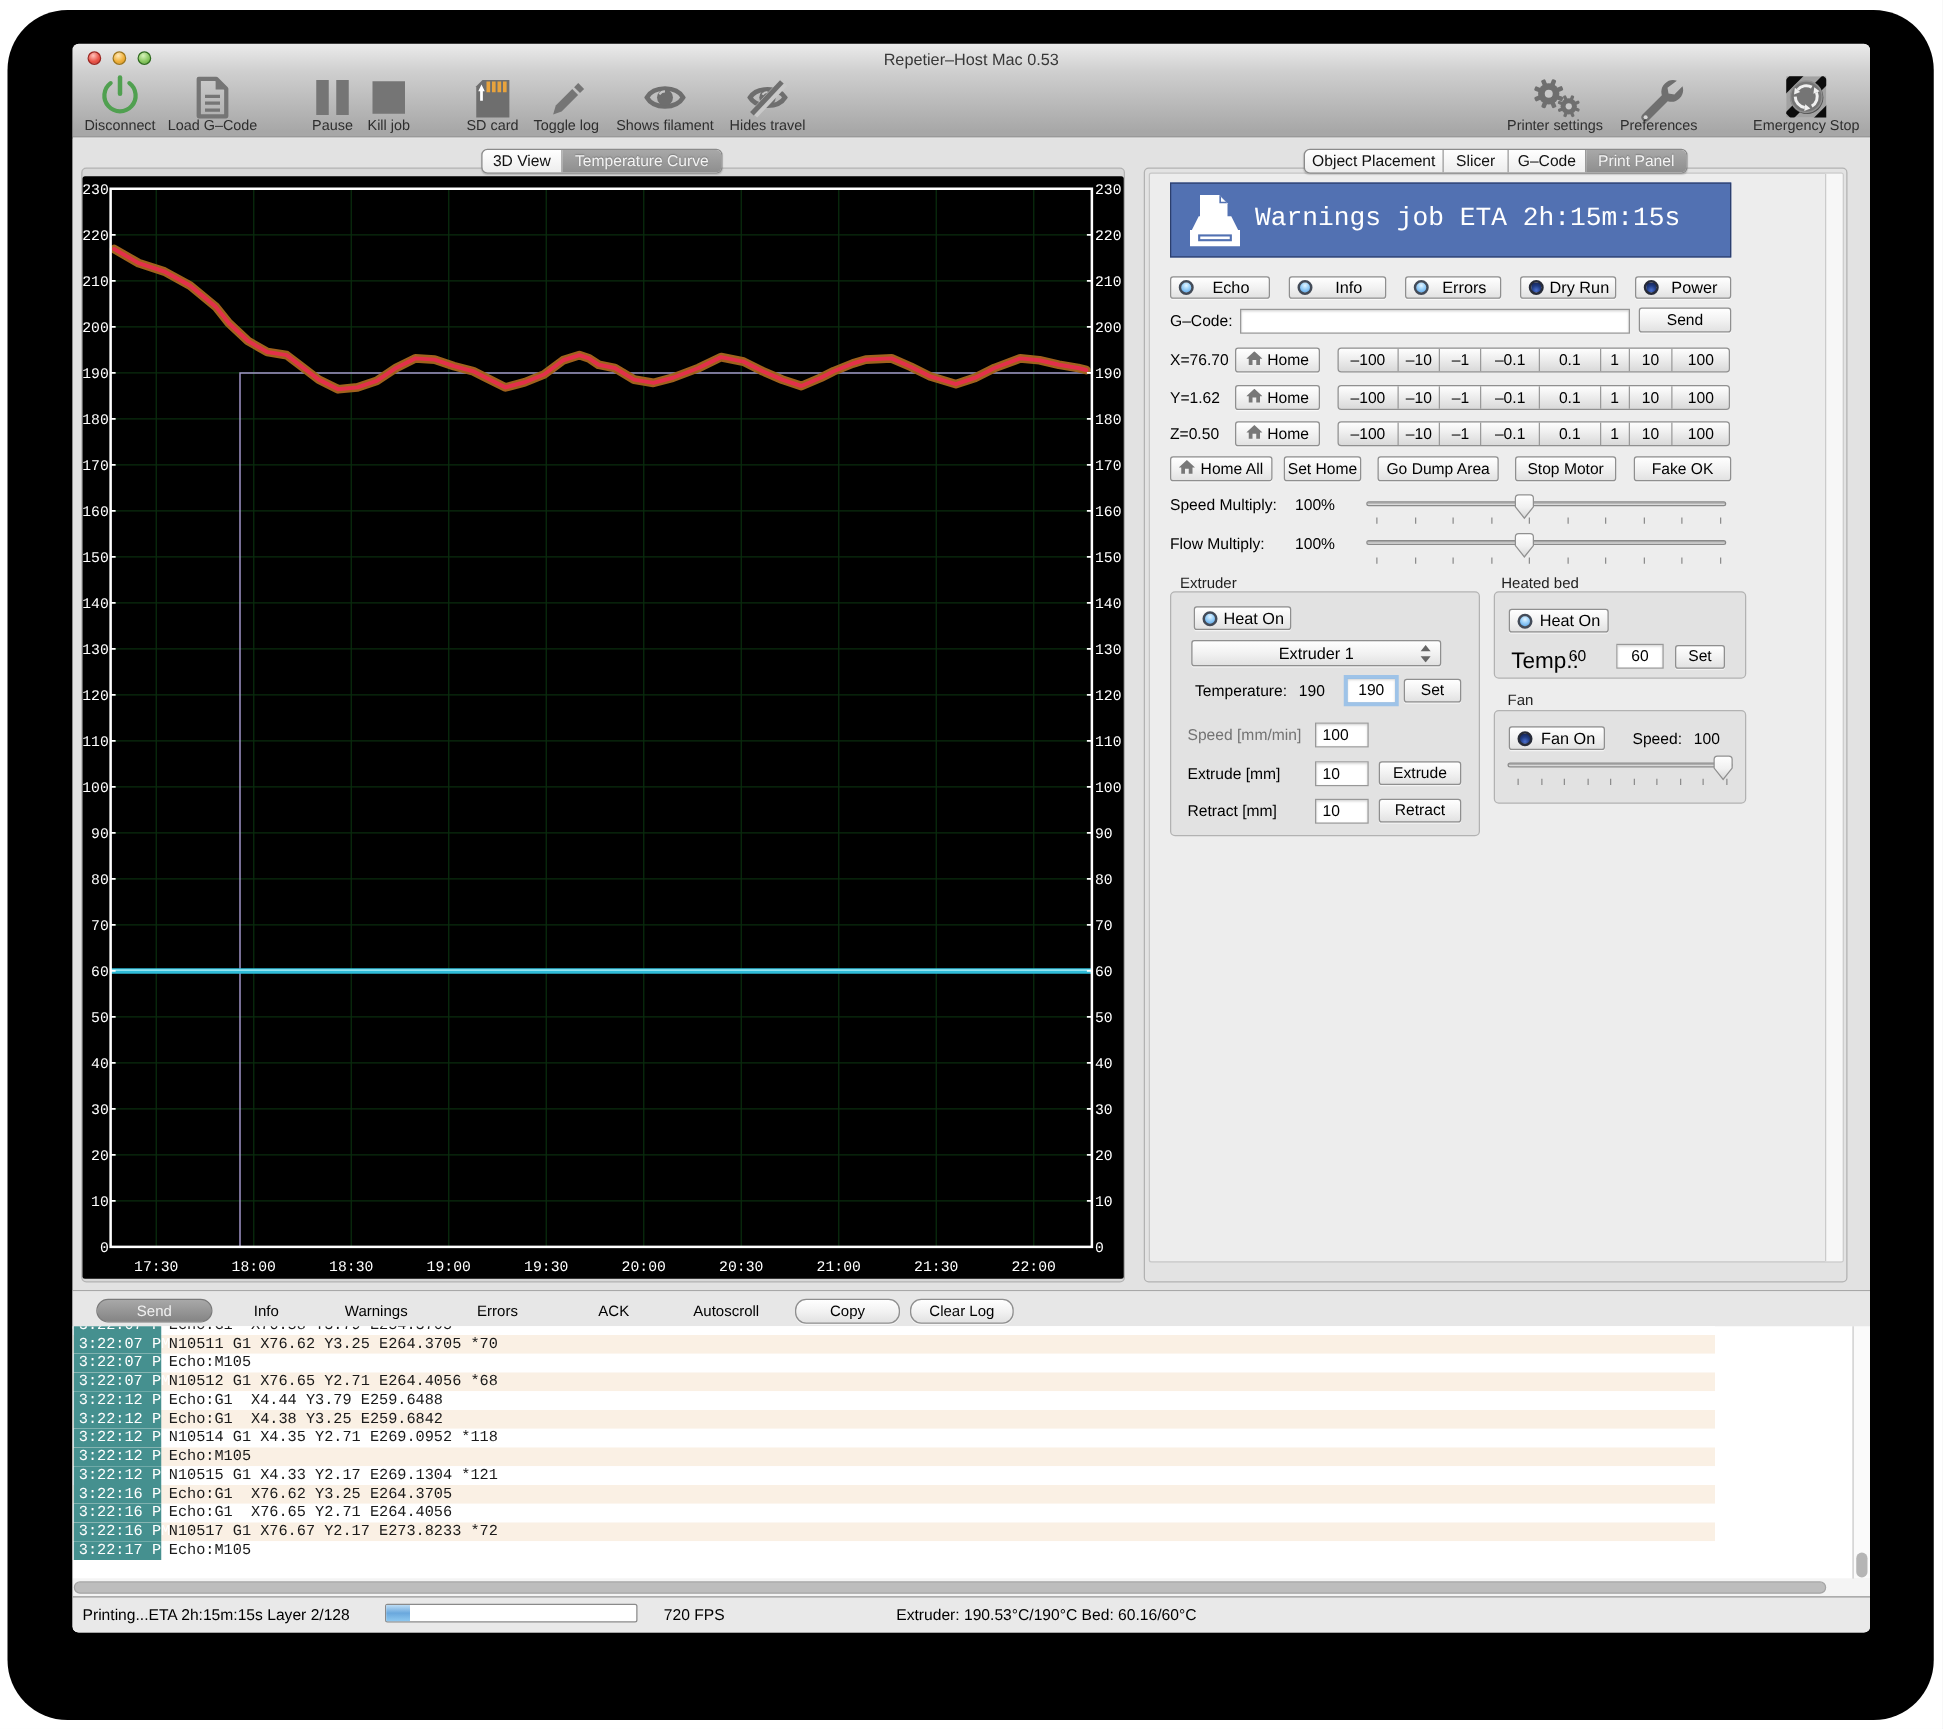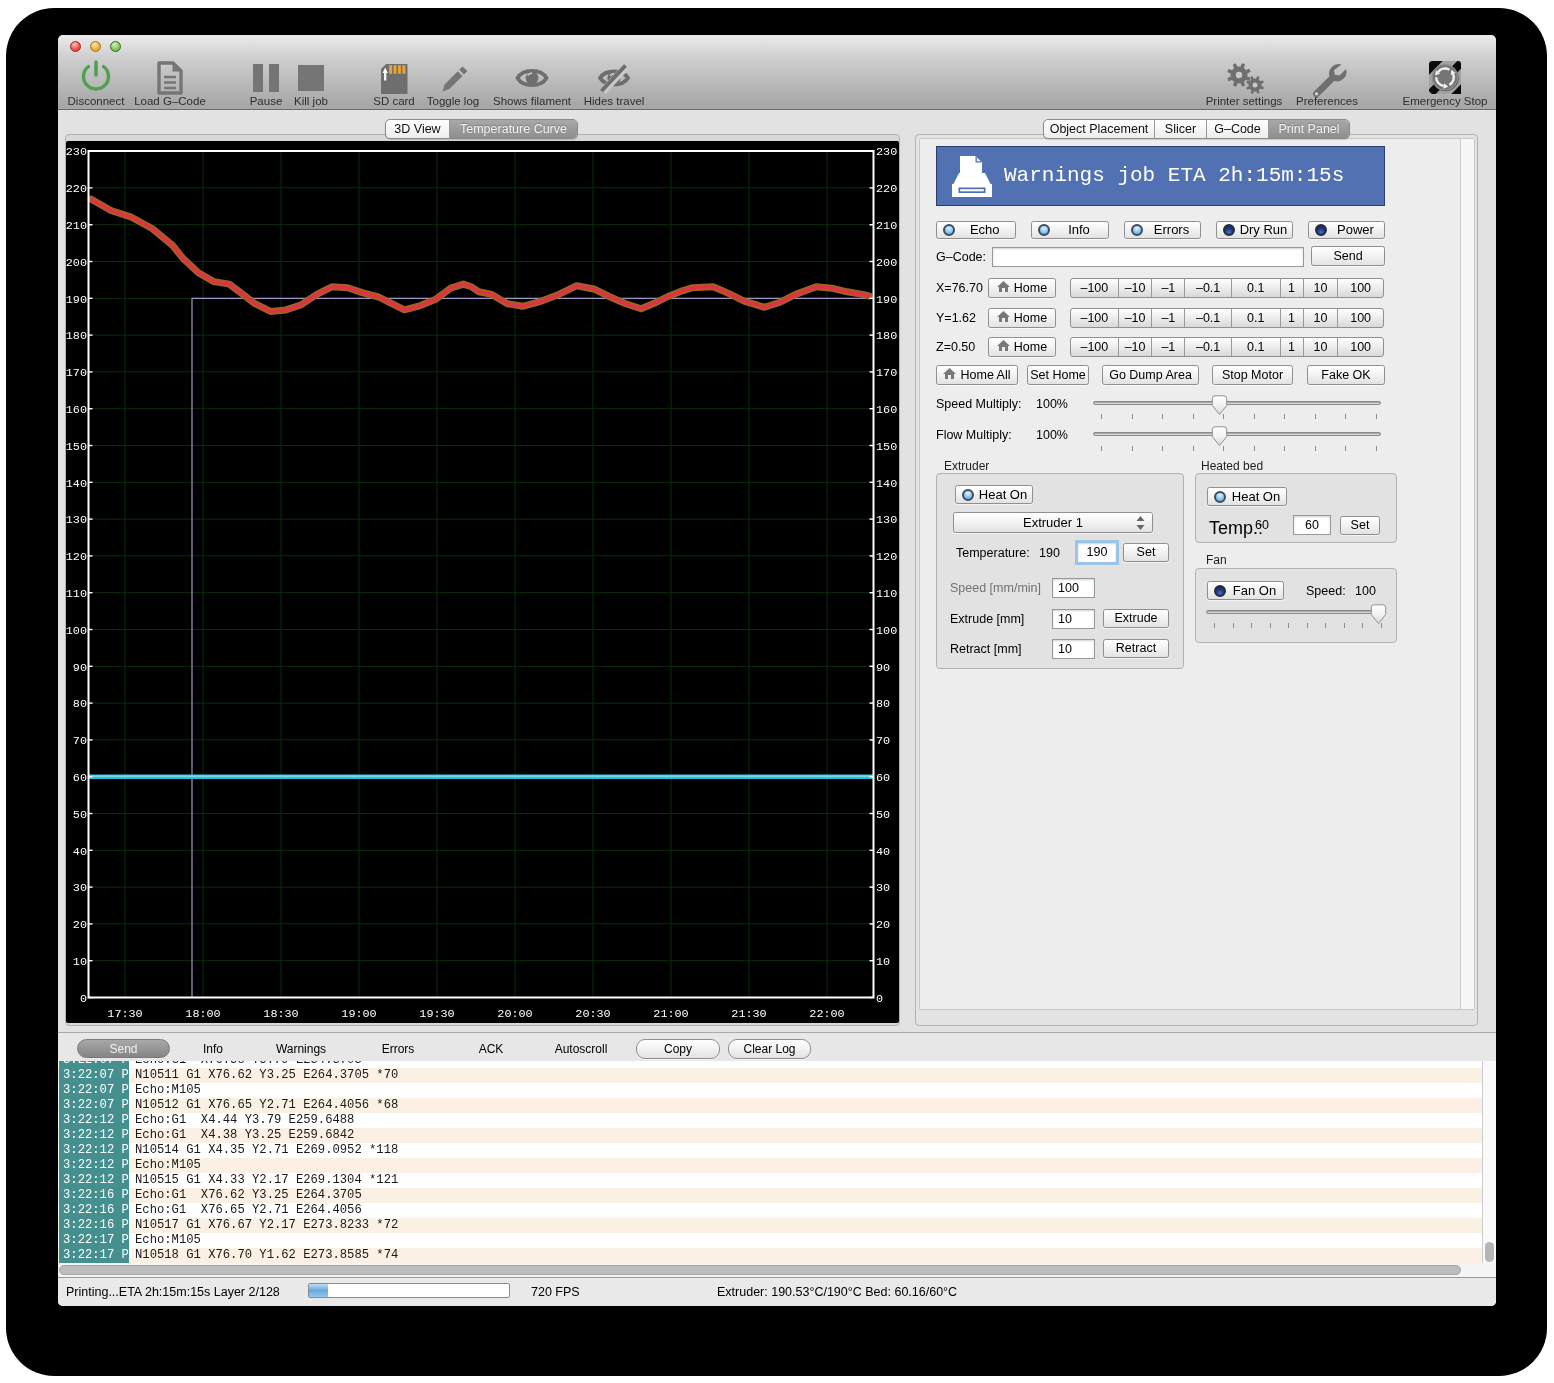--- a/index.html
+++ b/index.html
@@ -24,31 +24,32 @@
 .input{position:absolute;background:#fff;border:1px solid #989898;box-shadow:inset 0 1px 2px rgba(0,0,0,.18);font-size:12.5px;color:#000}
 .lbl{position:absolute;font-size:12.5px;color:#000;white-space:nowrap}
 .radio{display:inline-block;width:12px;height:12px;border-radius:50%;vertical-align:-2px}
 .rblue{background:radial-gradient(circle at 50% 30%,#e4f4ff 0%,#a8d8fb 35%,#6fb4ef 75%,#4a90d9 100%);border:2px solid #434b58}
 .rdark{background:radial-gradient(circle at 50% 78%,#4a6fd0 0%,#1f3a80 50%,#131f4e 100%);border:2px solid #272b38}
 .mono{font-family:"Liberation Mono",monospace}
 .rb{display:flex;align-items:center}
 .rb .radio{margin-left:6px;flex:none}
 .rb .rt{flex:1;text-align:center;font-size:13px}
 
-.lrow{position:absolute;left:0;width:1438px;height:15px;font-family:"Liberation Mono",monospace;font-size:12.2px;white-space:pre}
+.lrow{position:absolute;left:0;width:1314px;height:15px;font-family:"Liberation Mono",monospace;font-size:12.2px;white-space:pre}
 .lt{position:absolute;left:1px;top:0;width:70px;height:15px;background:#45908f;color:#fff;padding-left:4px;line-height:15px}
 .lx{position:absolute;left:77px;top:0;line-height:15px;color:#1a1a1a}
 </style></head>
 <body>
 <div id="desk"></div>
 <div id="win">
 <div id="hdr">
 <div class="tl" style="left:12px;background:radial-gradient(circle at 40% 28%,#ffc2bb,#ea574b 55%,#cc3a31);border:1px solid #9c2722"></div>
 <div class="tl" style="left:32px;background:radial-gradient(circle at 40% 28%,#ffe9b8,#f0b13c 55%,#d29426);border:1px solid #9f761b"></div>
 <div class="tl" style="left:52px;background:radial-gradient(circle at 40% 28%,#d6f2bb,#8bc863 55%,#5aa336);border:1px solid #2f6b1e"></div>
+<div id="ttl">Repetier–Host Mac 0.53</div>
 <svg class="abs" style="left:16px;top:23px" width="44" height="40" viewBox="0 0 44 40">
         <path d="M22 4 L22 17" stroke="#50a050" stroke-width="3.6" stroke-linecap="round" fill="none"></path>
         <path d="M14.5 8.5 A 12.5 12.5 0 1 0 29.5 8.5" stroke="#50a050" stroke-width="3.4" stroke-linecap="round" fill="none"></path>
       </svg>
 <svg class="abs" style="left:90px;top:23px" width="44" height="40" viewBox="0 0 44 40">
         <path d="M11 5 L25 5 L33 13 L33 35 L11 35 Z" fill="none" stroke="#757575" stroke-width="3.4" stroke-linejoin="round"></path>
         <path d="M24.5 4.5 L24.5 13.5 L33.5 13.5 Z" fill="#757575"></path>
         <line x1="16" y1="19" x2="28" y2="19" stroke="#757575" stroke-width="2.6"></line>
         <line x1="16" y1="24.5" x2="28" y2="24.5" stroke="#757575" stroke-width="2.6"></line>
         <line x1="16" y1="30" x2="28" y2="30" stroke="#757575" stroke-width="2.6"></line>
@@ -512,21 +513,20 @@
         <div class="lrow" style="top:37px;background:#faf0e4"><div class="lt">3:22:07 PM</div><div class="lx">N10512 G1 X76.65 Y2.71 E264.4056 *68</div></div>
         <div class="lrow" style="top:52px;background:#fff"><div class="lt">3:22:12 P</div><div class="lx">Echo:G1  X4.44 Y3.79 E259.6488</div></div>
         <div class="lrow" style="top:67px;background:#faf0e4"><div class="lt">3:22:12 P</div><div class="lx">Echo:G1  X4.38 Y3.25 E259.6842</div></div>
         <div class="lrow" style="top:82px;background:#fff"><div class="lt">3:22:12 PM</div><div class="lx">N10514 G1 X4.35 Y2.71 E269.0952 *118</div></div>
         <div class="lrow" style="top:97px;background:#faf0e4"><div class="lt">3:22:12 P</div><div class="lx">Echo:M105</div></div>
         <div class="lrow" style="top:112px;background:#fff"><div class="lt">3:22:12 PM</div><div class="lx">N10515 G1 X4.33 Y2.17 E269.1304 *121</div></div>
         <div class="lrow" style="top:127px;background:#faf0e4"><div class="lt">3:22:16 P</div><div class="lx">Echo:G1  X76.62 Y3.25 E264.3705</div></div>
         <div class="lrow" style="top:142px;background:#fff"><div class="lt">3:22:16 P</div><div class="lx">Echo:G1  X76.65 Y2.71 E264.4056</div></div>
         <div class="lrow" style="top:157px;background:#faf0e4"><div class="lt">3:22:16 PM</div><div class="lx">N10517 G1 X76.67 Y2.17 E273.8233 *72</div></div>
         <div class="lrow" style="top:172px;background:#fff"><div class="lt">3:22:17 P</div><div class="lx">Echo:M105</div></div>
-        <div class="lrow" style="top:187px;background:#faf0e4"><div class="lt">3:22:17 PM</div><div class="lx">N10518 G1 X76.70 Y1.62 E273.8585 *74</div></div>
       </div>
 <div class="abs" style="left:1424px;top:950px;width:14px;height:202px;background:#fafafa;border-left:1px solid #ccc"></div>
 <div class="abs" style="left:1426.5px;top:1131px;width:9px;height:20px;background:#b5b5b5;border-radius:5px"></div>
 <div class="abs" style="left:0;top:1152px;width:1438px;height:14px;background:#f4f4f4"></div>
 <div class="abs" style="left:1px;top:1154px;width:1402px;height:10px;background:#bdbdbd;border:1px solid #a5a5a5;border-radius:6px"></div>
 <div class="abs" style="left:0;top:1166px;width:1438px;height:29px;background:#e9e9e9;border-top:1px solid #989898"></div>
 <div class="lbl" style="left:8px;top:1174px;font-size:12.5px;color:#000;">Printing...ETA 2h:15m:15s Layer 2/128</div>
 <div class="abs" style="left:250px;top:1172px;width:202px;height:15px;background:#fff;border:1px solid #8a8a8a;border-radius:2px">
         <div style="width:19px;height:100%;background:linear-gradient(#bcdcf5,#6aa8dd 50%,#8ec8f0)"></div>
       </div>

